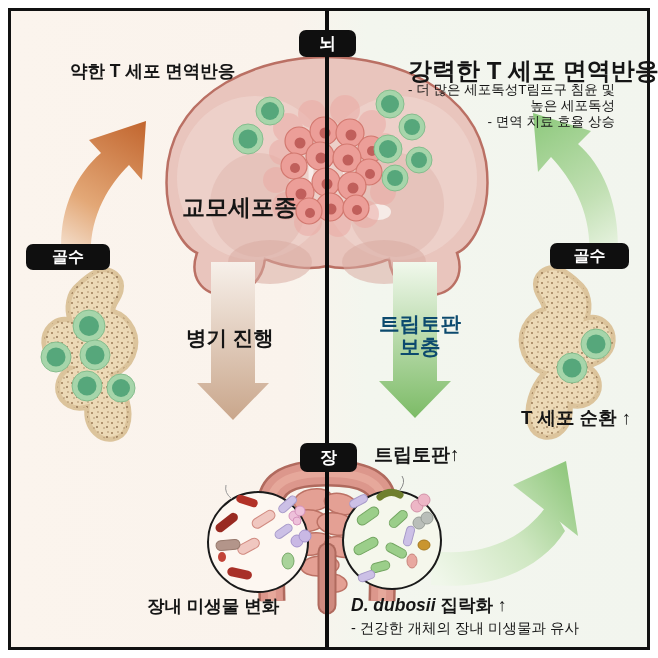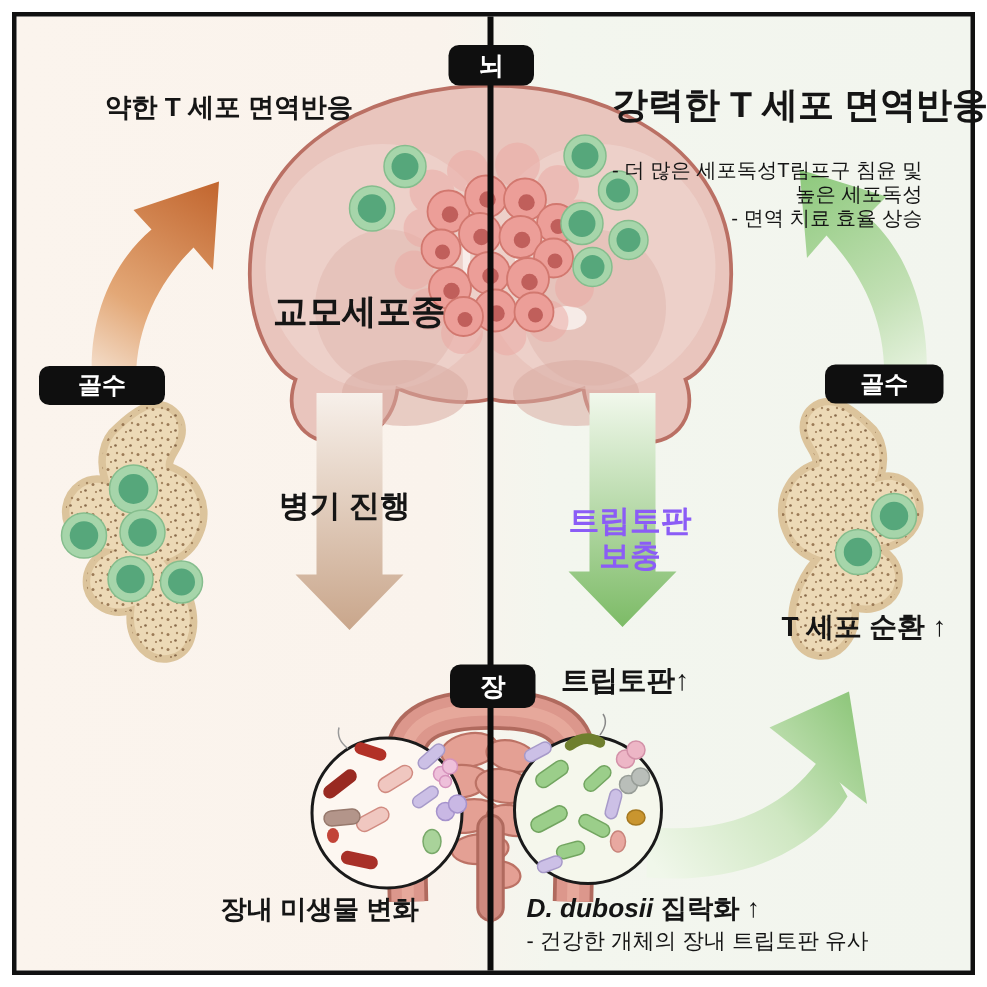--- a/index.html
+++ b/index.html
@@ -5,23 +5,23 @@
   html,body{margin:0;padding:0;}
   .page{position:relative;width:658px;height:658px;background:#ffffff;
         font-family:"Liberation Sans","DejaVu Sans",sans-serif;overflow:hidden;}
   .board{position:absolute;left:8px;top:8px;right:8px;bottom:8px;border:3px solid #111;
          background:linear-gradient(90deg,#fbf4ed 0%,#faf3ec 44%,#f3f6ee 56%,#f2f5ee 100%);}
   svg.art{position:absolute;left:0;top:0;z-index:2;}
   .divider{position:absolute;left:325px;top:11px;width:4px;height:636px;background:#0c0c0c;z-index:5;}
   .tag{position:absolute;background:#0f0f0f;color:#fff;font-weight:700;display:flex;
        align-items:center;justify-content:center;border-radius:7px;z-index:10;}
   .txt{position:absolute;color:#151515;z-index:8;white-space:nowrap;line-height:1.15;text-align:right;}
-  .pre{white-space:pre-line;margin-top:24px;}
+  .pre{white-space:pre-line;}
   .b{font-weight:700;}
-  .green{color:#8b5cf6;}
+  .green{color:#0c4a6e;}
   .center{text-align:center;}
   .it{font-style:italic;}
 </style>
 </head>
 <body>
 
 <div class="page">
   <div class="board"></div>
 
   <svg class="art" width="658" height="658" viewBox="0 0 658 658">
@@ -291,14 +291,14 @@
   <div class="txt pre" style="left:408px;top:82px;font-size:13.5px;line-height:16px;">- 더 많은 세포독성T림프구 침윤 및
 높은 세포독성
 - 면역 치료 효율 상승</div>
   <div class="txt b green pre center" style="left:370px;top:312px;width:100px;font-size:20.5px;line-height:23px;">트립토판
 보충</div>
   <div class="txt b" style="left:521px;top:407px;font-size:18.5px;">T 세포 순환 ↑</div>
   <div class="txt b" style="left:374px;top:444px;font-size:19px;">트립토판↑</div>
   <div class="txt" style="left:351px;top:595px;font-size:17.5px;">
     <span class="b it">D. dubosii</span><span class="b"> 집락화 ↑</span>
   </div>
-  <div class="txt" style="left:351px;top:620px;font-size:14.5px;">- 건강한 개체의 장내 트립토판 유사</div>
+  <div class="txt" style="left:351px;top:620px;font-size:14.5px;">- 건강한 개체의 장내 미생물과 유사</div>
 </div>
 
 </body></html>

